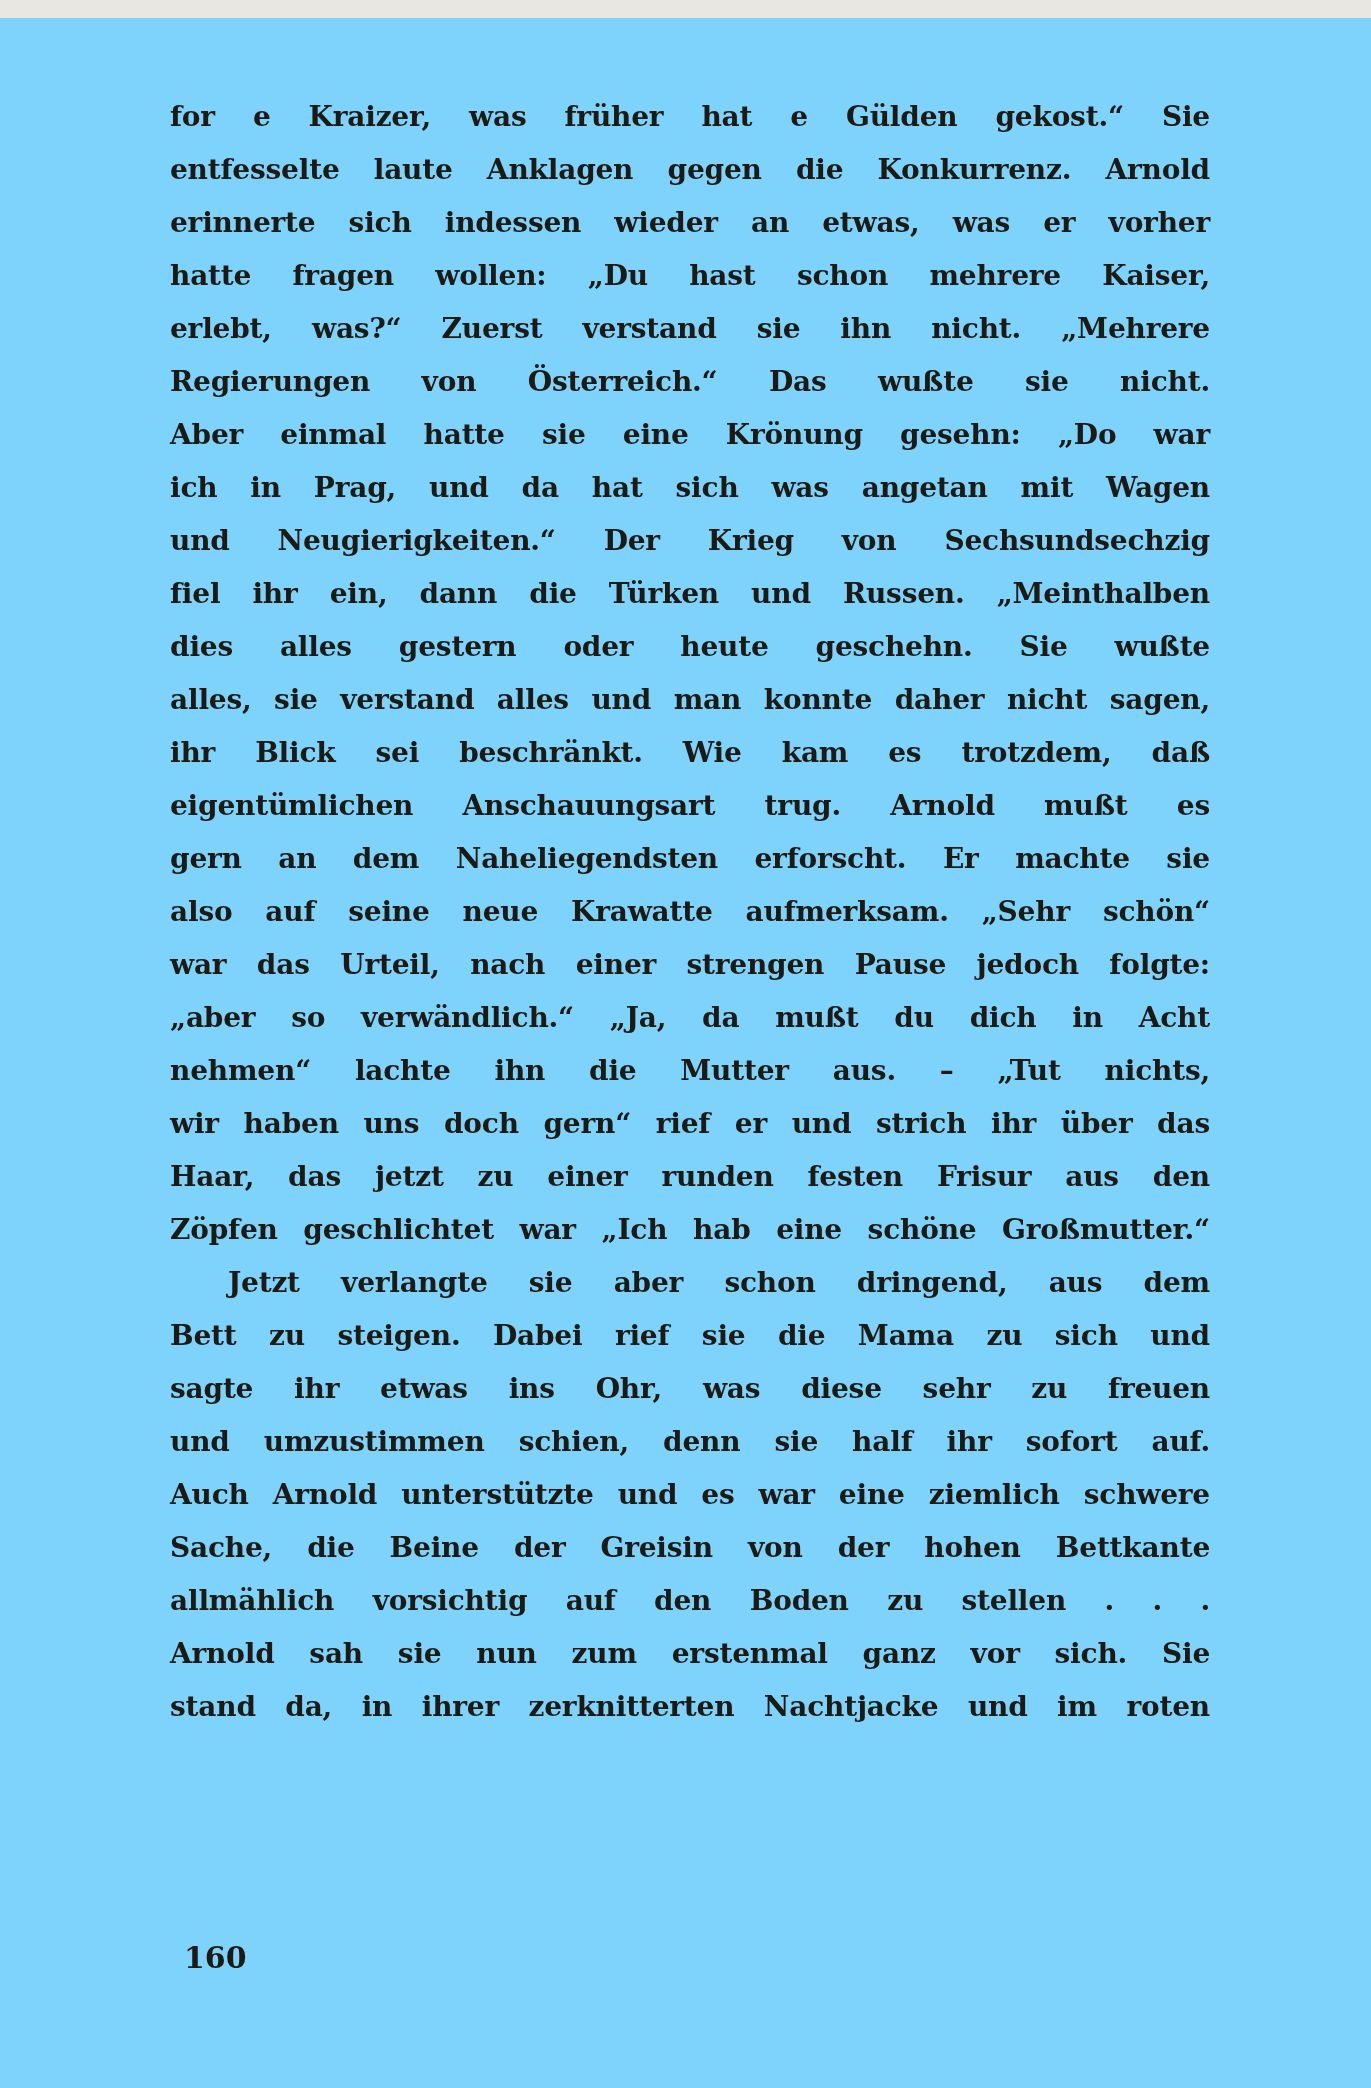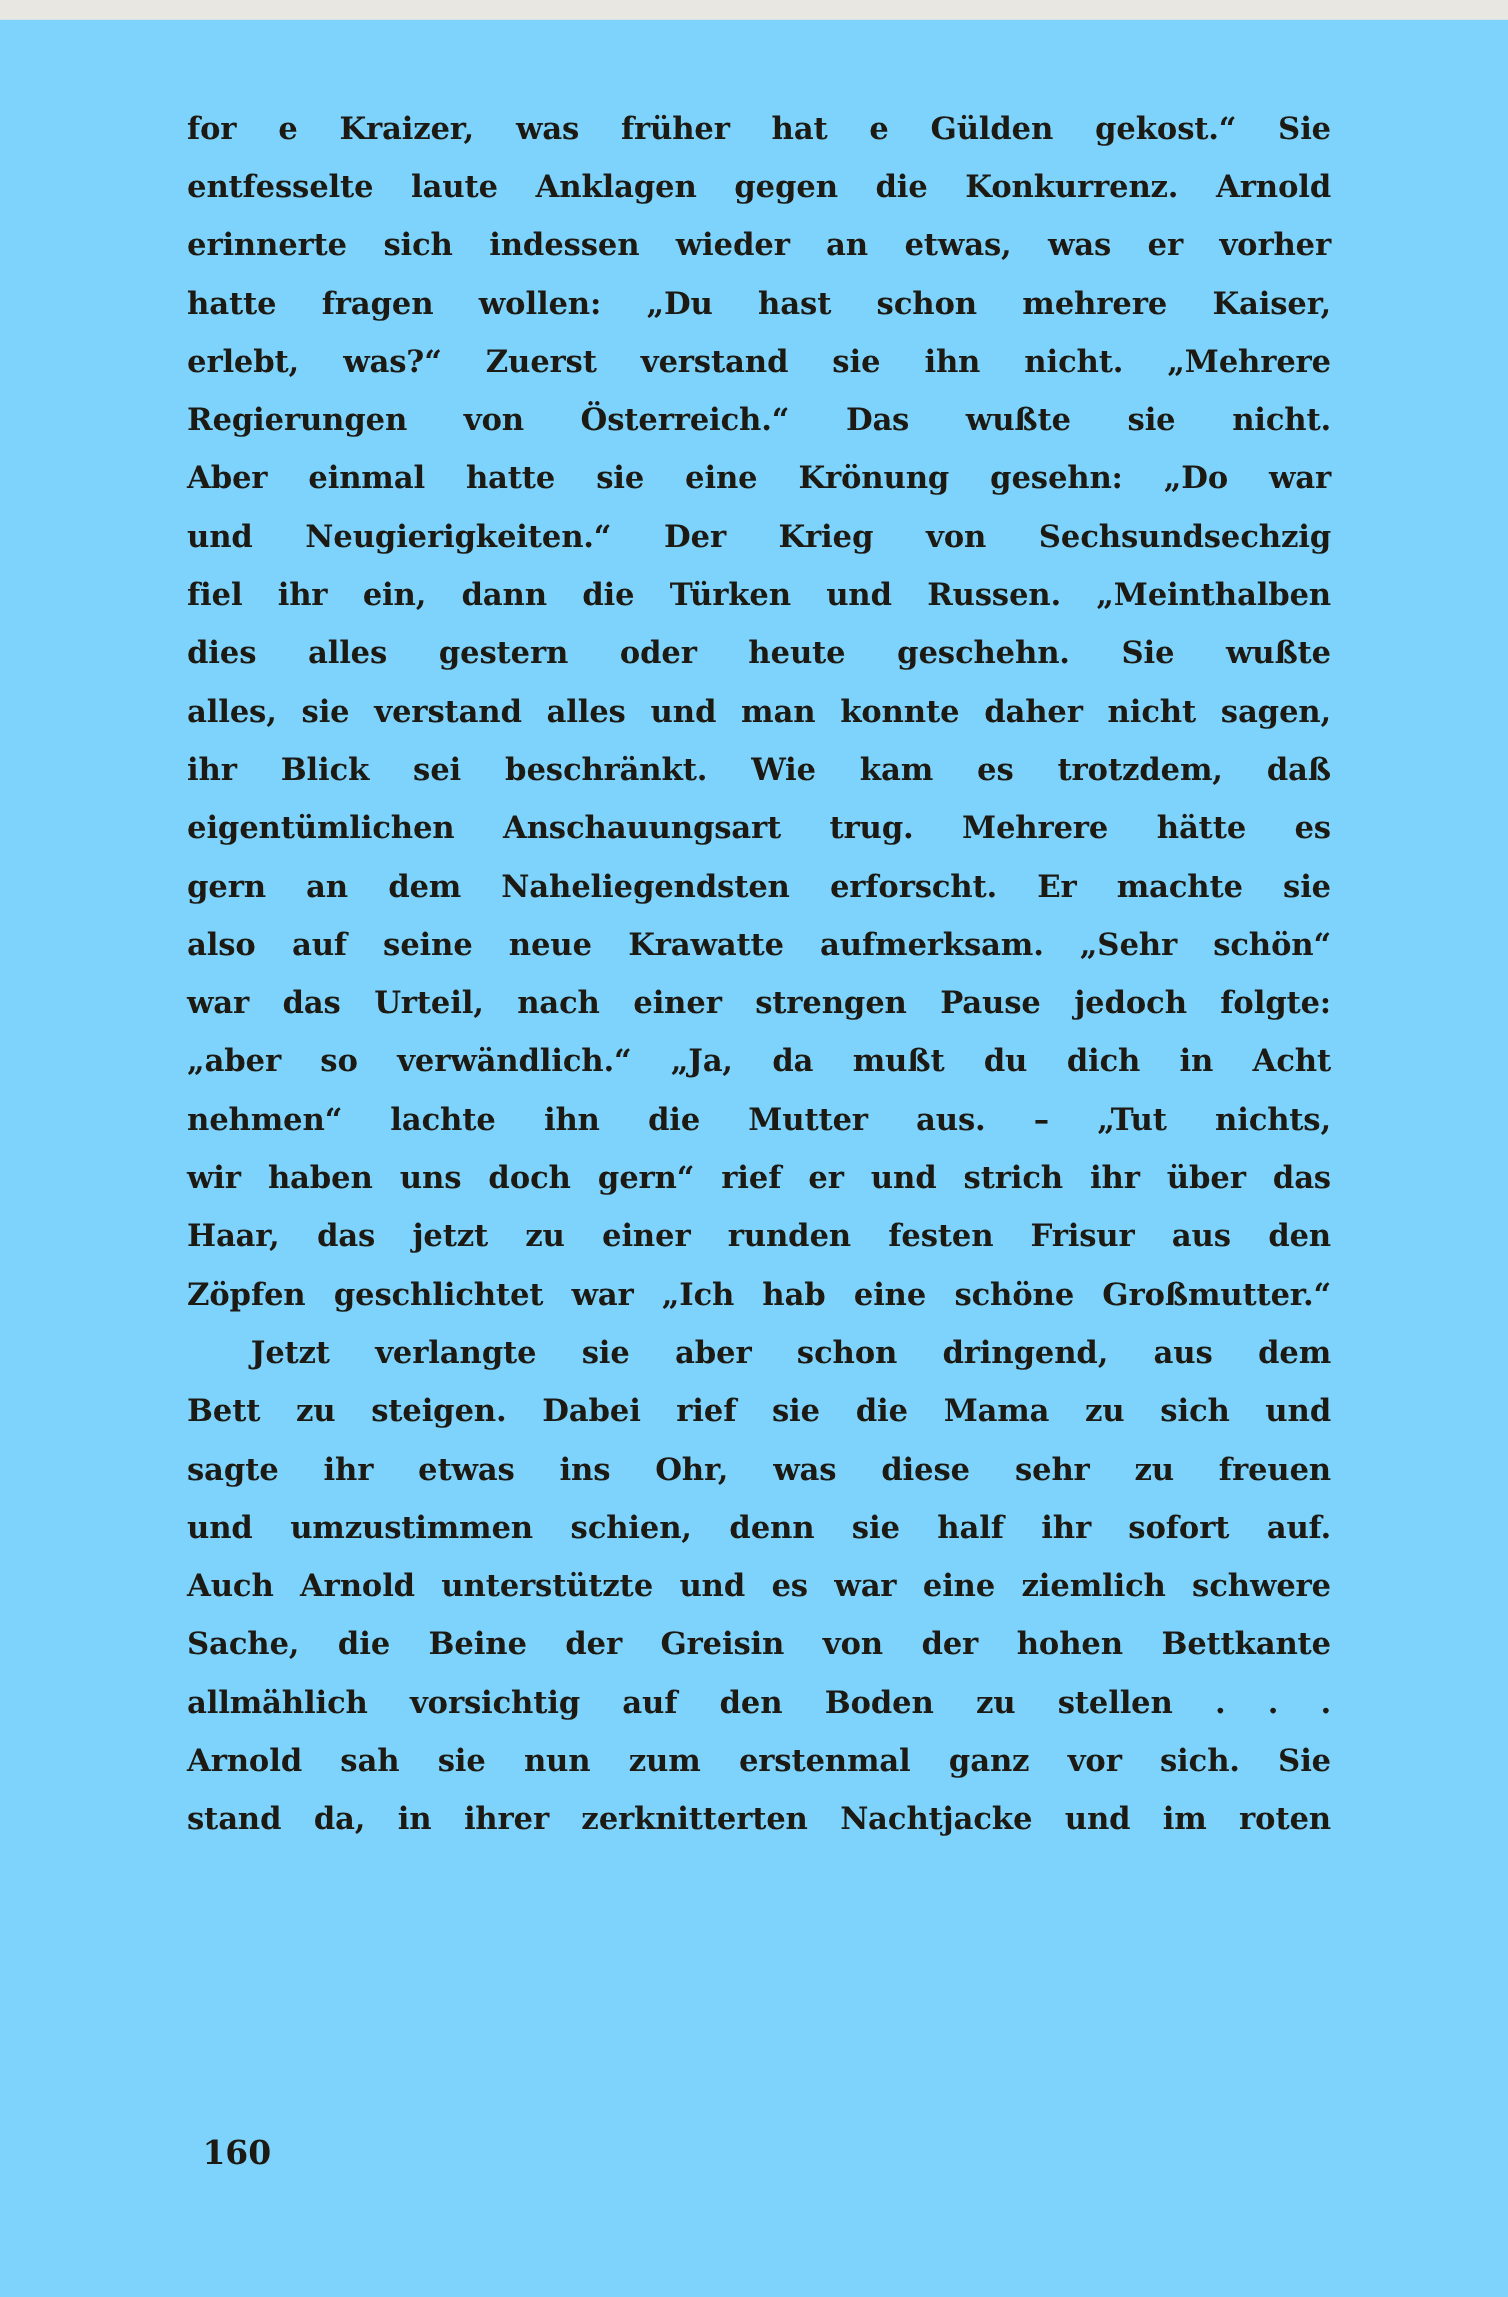--- a/index.html
+++ b/index.html
@@ -50,26 +50,27 @@
 
 <div class="page">
   <div class="text-block">
       <div class="line">for e Kraizer, was früher hat e Gülden gekost.“ Sie</div>
       <div class="line">entfesselte laute Anklagen gegen die Konkurrenz. Arnold</div>
       <div class="line">erinnerte sich indessen wieder an etwas, was er vorher</div>
       <div class="line">hatte fragen wollen: „Du hast schon mehrere Kaiser,</div>
       <div class="line">erlebt, was?“ Zuerst verstand sie ihn nicht. „Mehrere</div>
       <div class="line">Regierungen von Österreich.“ Das wußte sie nicht.</div>
       <div class="line">Aber einmal hatte sie eine Krönung gesehn: „Do war</div>
+      <div class="line">ich in Prag, und da hat sich was angetan mit Wagen</div>
       <div class="line">und Neugierigkeiten.“ Der Krieg von Sechsundsechzig</div>
       <div class="line">fiel ihr ein, dann die Türken und Russen. „Meinthalben</div>
       <div class="line">dies alles gestern oder heute geschehn. Sie wußte</div>
       <div class="line">alles, sie verstand alles und man konnte daher nicht sagen,</div>
       <div class="line">ihr Blick sei beschränkt. Wie kam es trotzdem, daß</div>
-      <div class="line">eigentümlichen Anschauungsart trug. Mehrere hätte es</div>
+      <div class="line">eigentümlichen Anschauungsart trug. Arnold mußt es</div>
       <div class="line">gern an dem Naheliegendsten erforscht. Er machte sie</div>
       <div class="line">also auf seine neue Krawatte aufmerksam. „Sehr schön“</div>
       <div class="line">war das Urteil, nach einer strengen Pause jedoch folgte:</div>
       <div class="line">„aber so verwändlich.“ „Ja, da mußt du dich in Acht</div>
       <div class="line">nehmen“ lachte ihn die Mutter aus. – „Tut nichts,</div>
       <div class="line">wir haben uns doch gern“ rief er und strich ihr über das</div>
       <div class="line">Haar, das jetzt zu einer runden festen Frisur aus den</div>
       <div class="line">Zöpfen geschlichtet war „Ich hab eine schöne Großmutter.“</div>
       <div class="line indent">Jetzt verlangte sie aber schon dringend, aus dem</div>
       <div class="line">Bett zu steigen. Dabei rief sie die Mama zu sich und</div>

